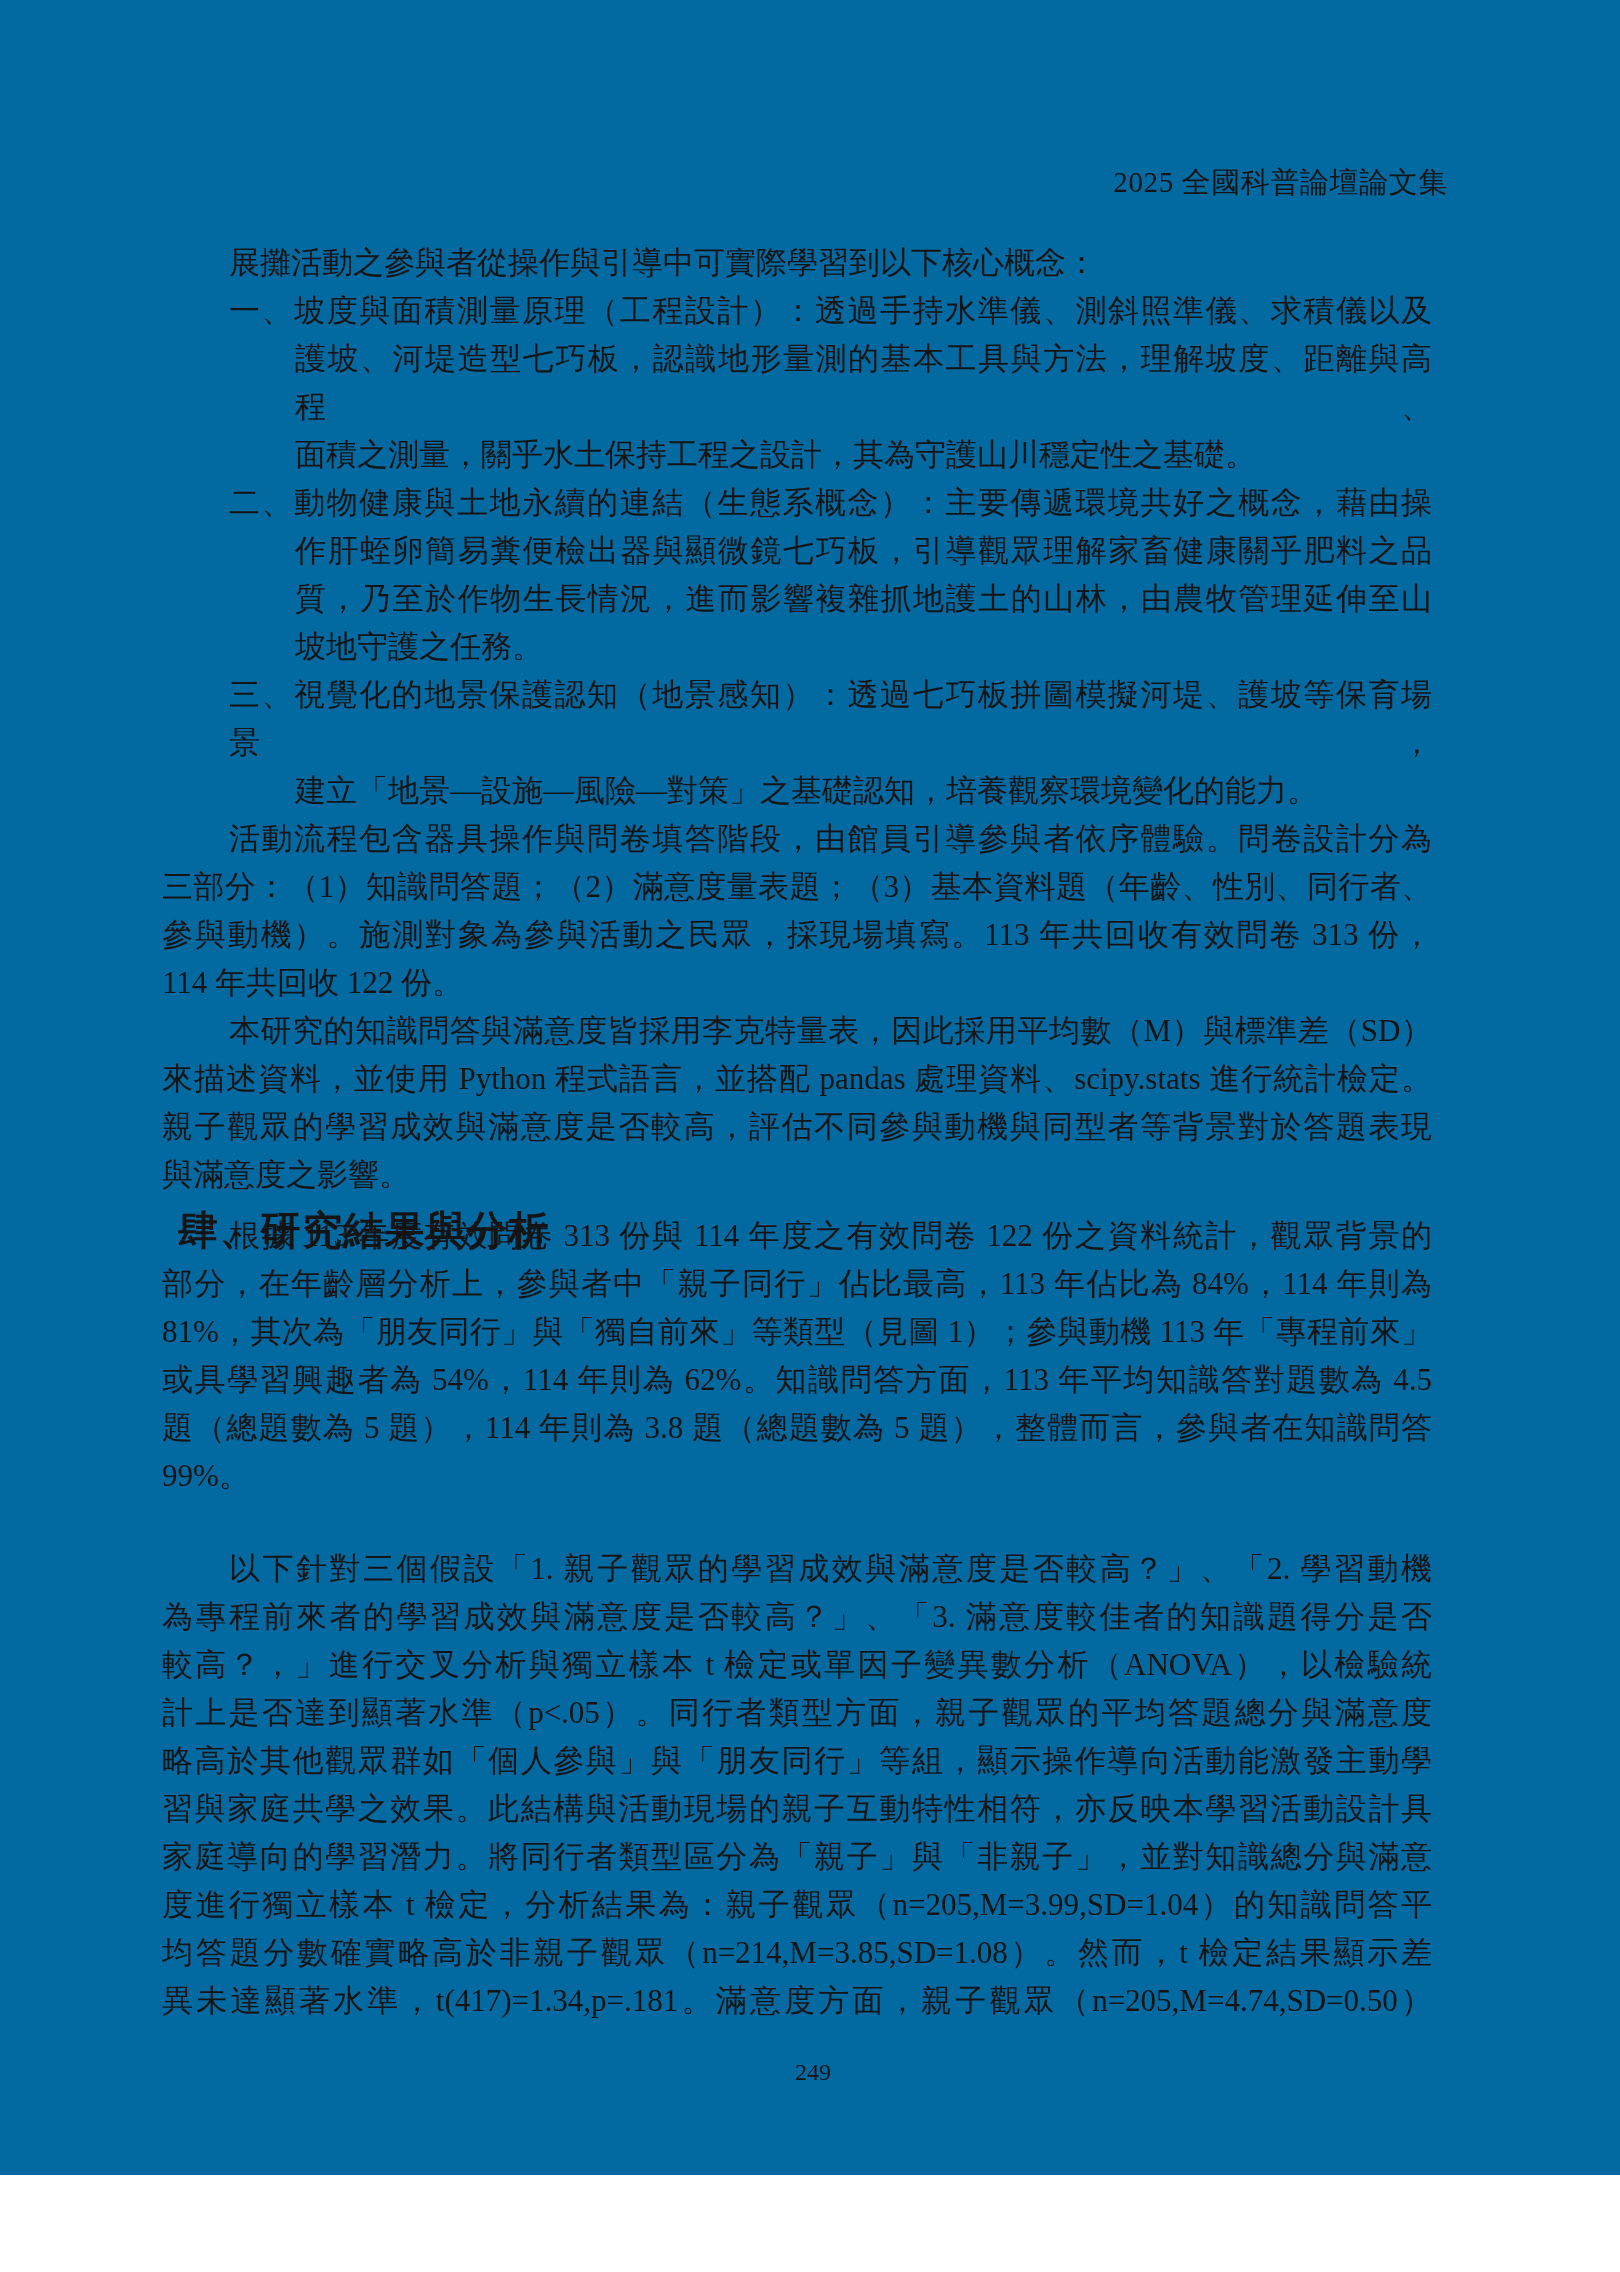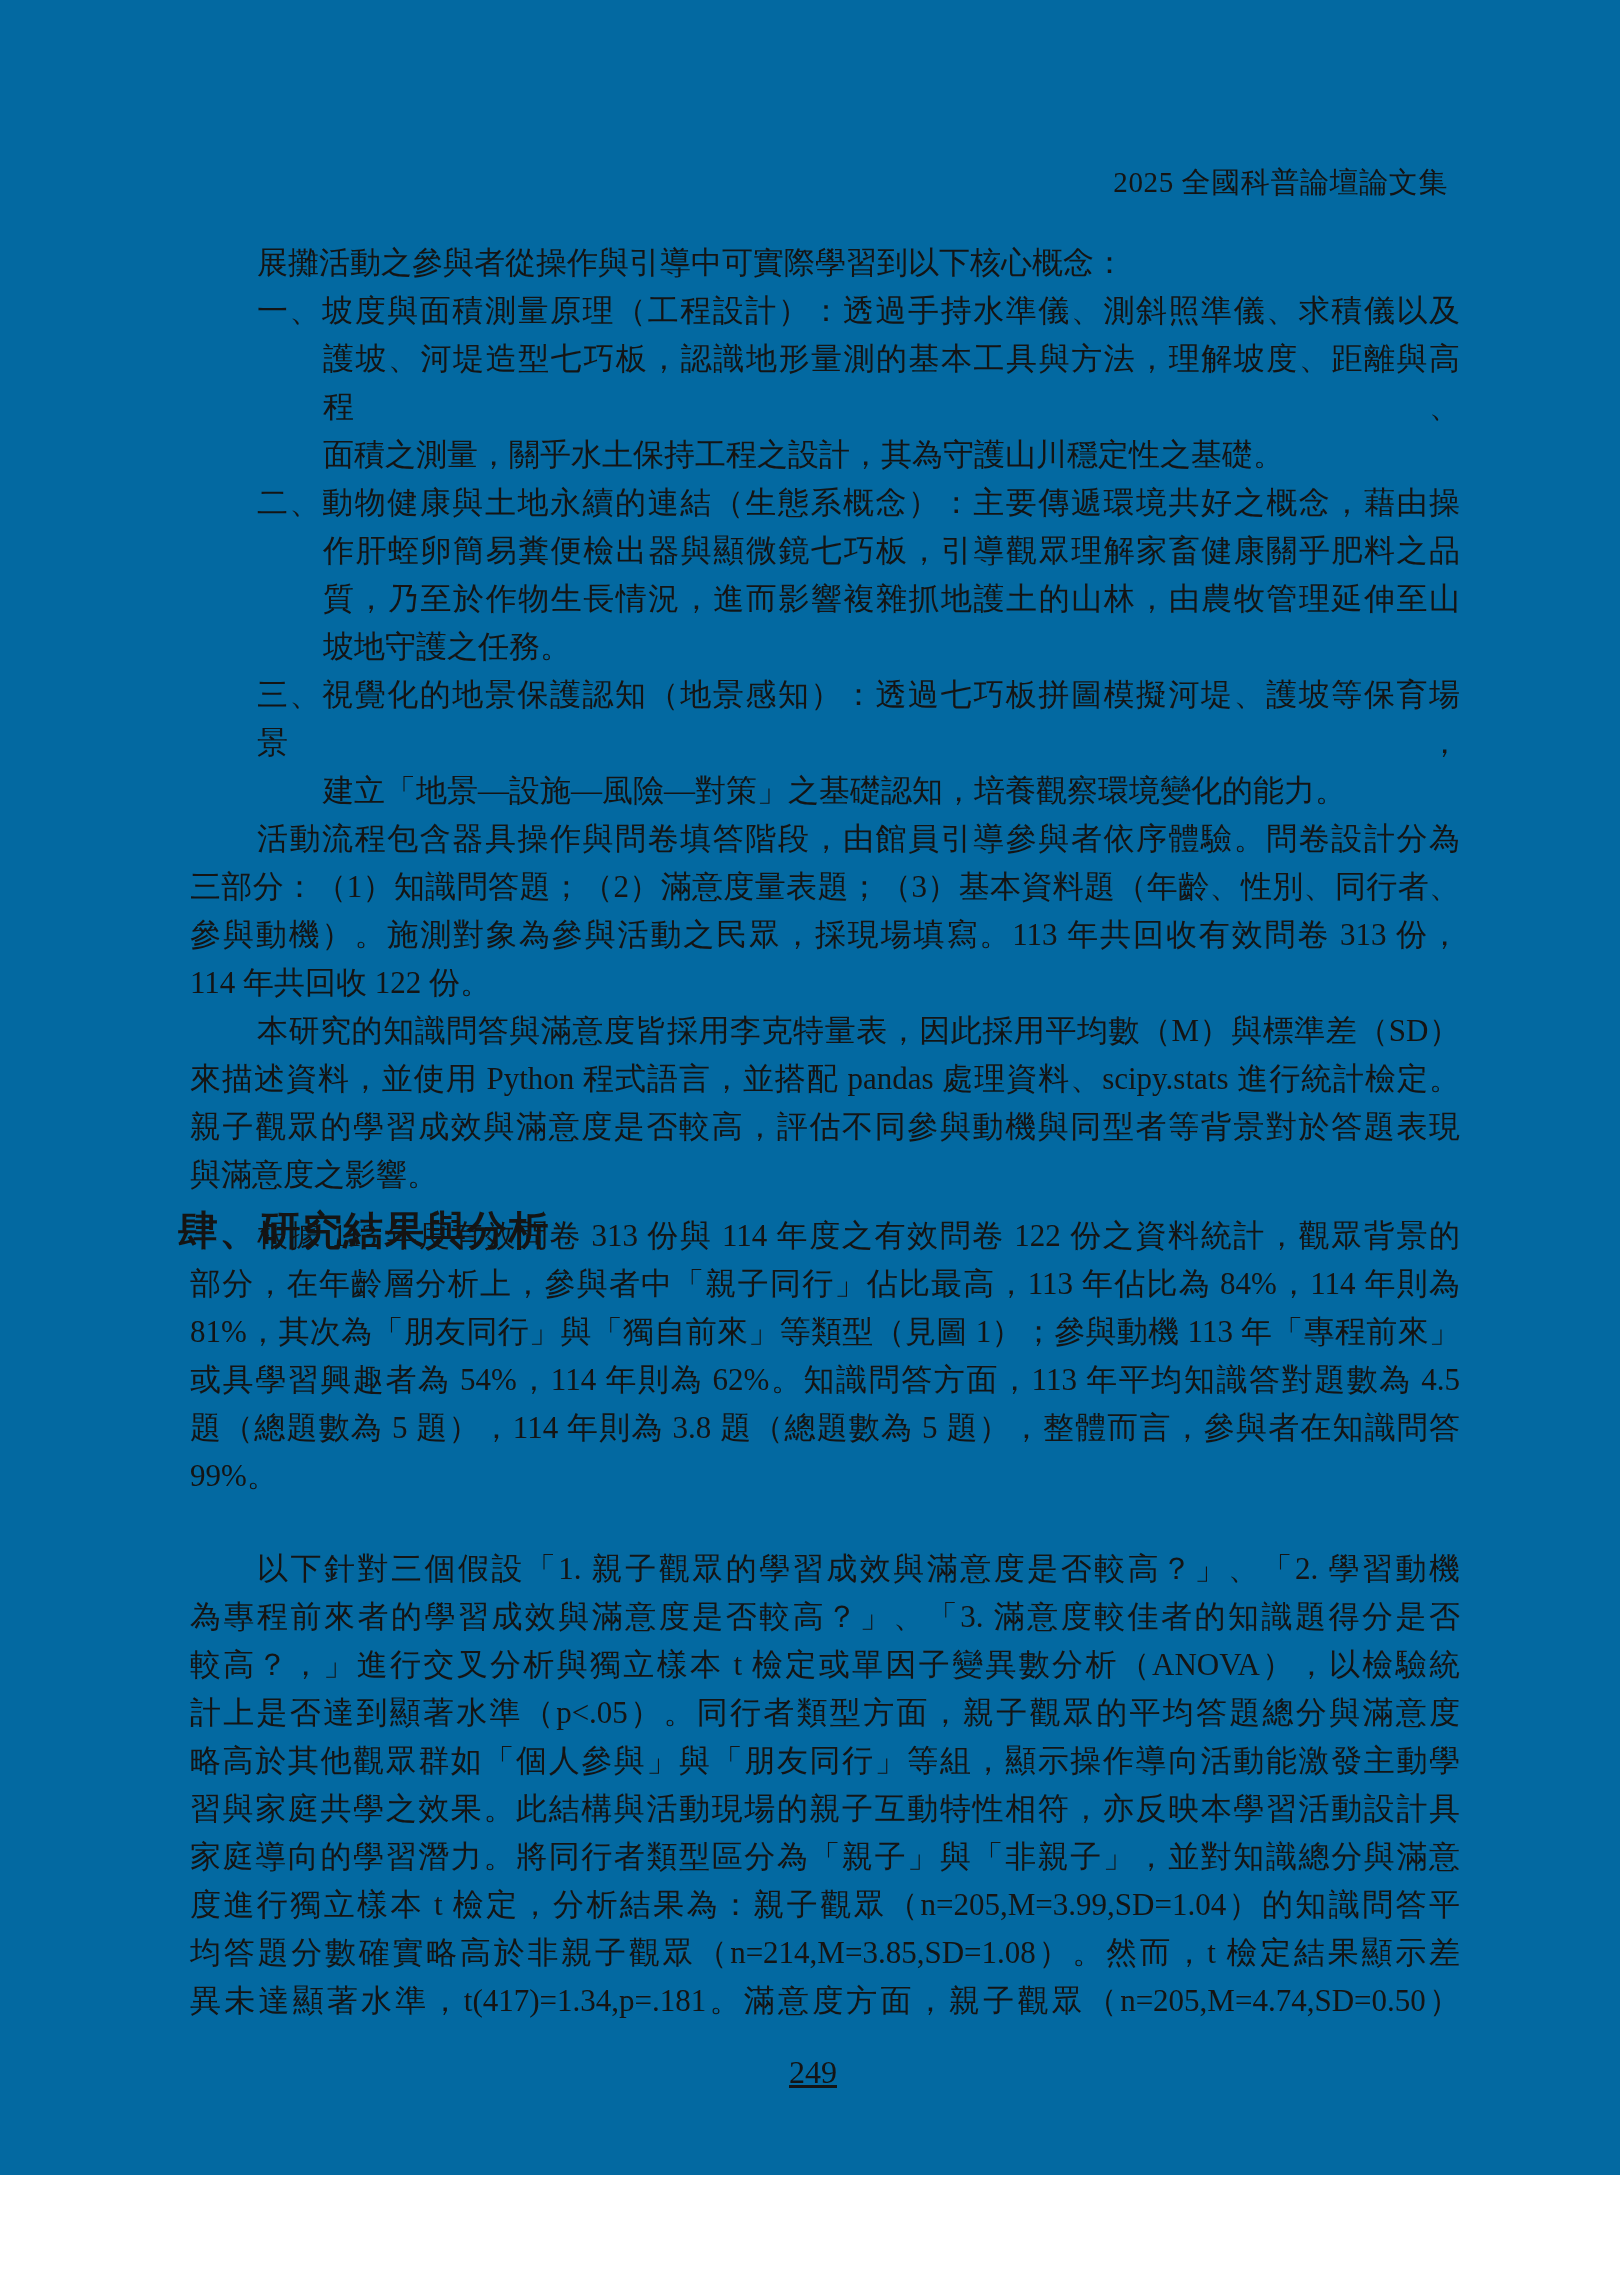--- a/index.html
+++ b/index.html
@@ -17,21 +17,21 @@
     left: 178px;
     top: 160px;
     width: 1270px;
     font-size: 29px;
     line-height: 44px;
     text-align: right;
     letter-spacing: 0.6px;
   }
   .text-block {
     position: absolute;
-    left: 190px;
+    left: 162px;
     width: 1270px;
     font-size: 31px;
     line-height: 48px;
   }
   #block-1 { top: 239px; }
   #block-2 { top: 1212px; }
   #block-3 { top: 1545px; }
   .line {
     text-align: justify;
     text-align-last: left;
@@ -47,24 +47,23 @@
     font-size: 40px;
     font-weight: bold;
     line-height: 57px;
     letter-spacing: 1.3px;
   }
   .page-number {
     position: absolute;
     left: 178px;
     top: 2053px;
     width: 1270px;
-    font-size: 32px;
+    font-size: 24px;
     line-height: 38px;
     text-align: center;
-    text-decoration: underline;
   }
 </style>
 </head>
 <body>
 
 <div class="page">
 
   <div class="running-header">2025 全國科普論壇論文集</div>
 
   <div class="text-block" id="block-1">

